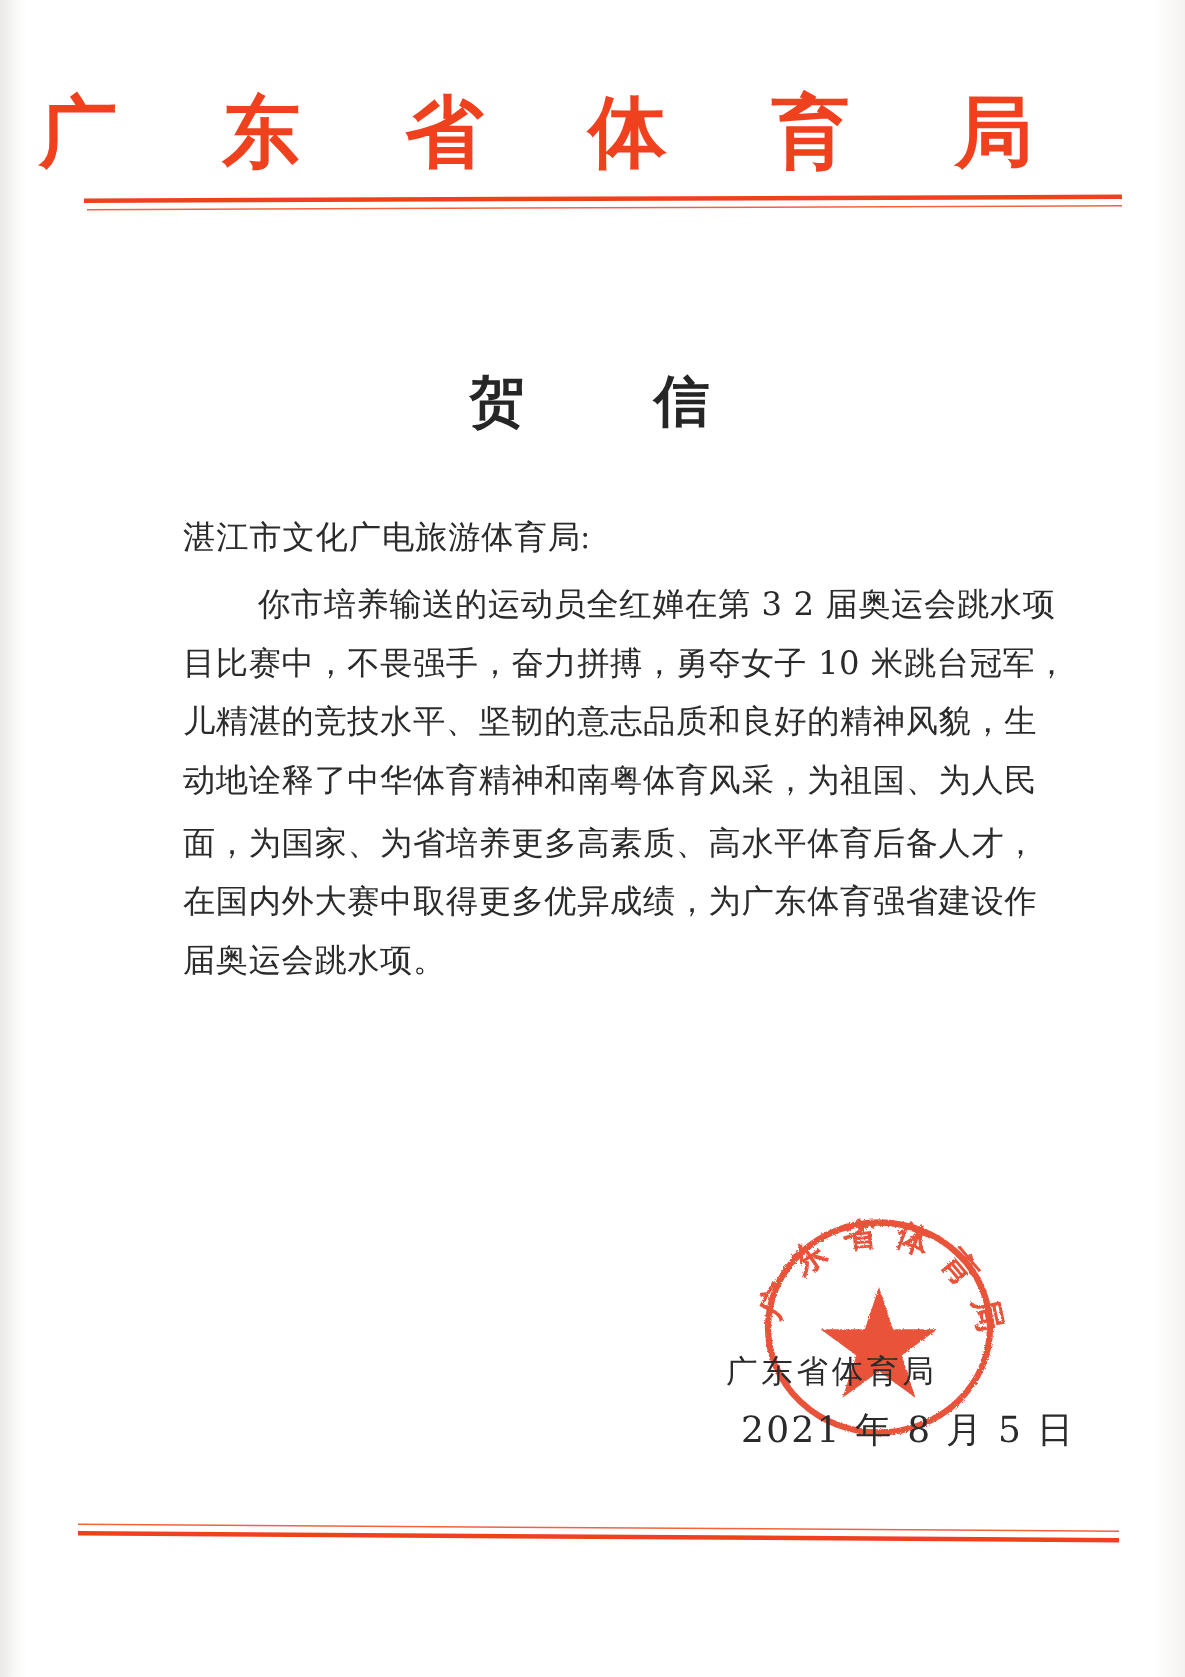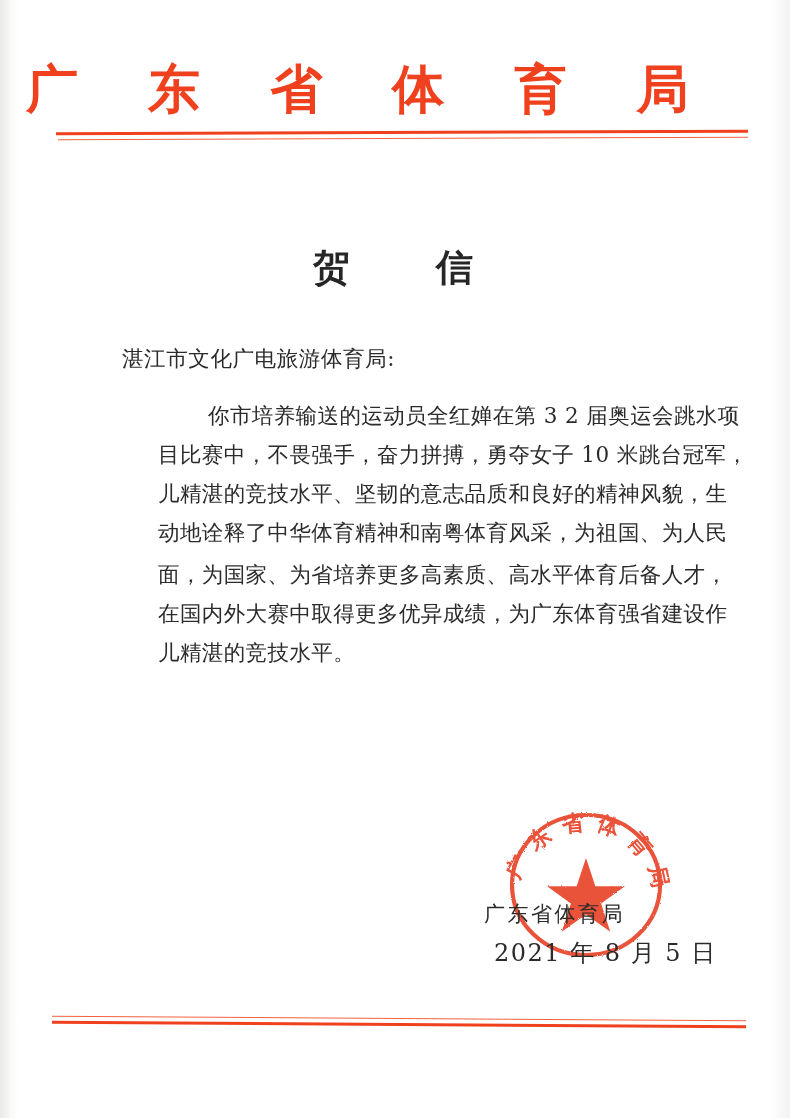--- a/index.html
+++ b/index.html
@@ -94,35 +94,35 @@
     position: absolute;
     left: 122px;
     top: 344px;
     width: 560px;
   }
   .salutation {
     font-size: 21.5px;
     color: #2b2b2b;
     line-height: 1.35;
     letter-spacing: 0.6px;
-    margin-bottom: 23px;
+    margin-bottom: 11px;
+    font-family: Liberation Serif, serif;
   }
   .para {
     font-size: 21.5px;
     color: #2b2b2b;
     line-height: 39px;
     letter-spacing: 0.4px;
     text-align: justify;
     text-justify: inter-character;
     margin: 0 0 3px 0;
   }
   .para .line {
     display: block;
     white-space: nowrap;
-    margin-left: 36px;
   }
   .para .line.indent {
     text-indent: 50px;
   }
 
   
   .sign-zone {
     position: absolute;
     left: 470px;
     top: 800px;
@@ -207,21 +207,21 @@
     <div class="para">
       <span class="line indent">你市培养输送的运动员全红婵在第 3 2 届奥运会跳水项</span>
       <span class="line">目比赛中，不畏强手，奋力拼搏，勇夺女子 10 米跳台冠军，</span>
       <span class="line">儿精湛的竞技水平、坚韧的意志品质和良好的精神风貌，生</span>
       <span class="line">动地诠释了中华体育精神和南粤体育风采，为祖国、为人民</span>
     </div>
 
     <div class="para">
       <span class="line">面，为国家、为省培养更多高素质、高水平体育后备人才，</span>
       <span class="line">在国内外大赛中取得更多优异成绩，为广东体育强省建设作</span>
-      <span class="line">儿精湛的竞技水平。</span>
+      <span class="line">届奥运会跳水项。</span>
     </div>
   </div>
 
   <div class="sign-zone">
 
     <div class="seal">
       <svg class="seal-svg" viewBox="0 0 180 158" width="180" height="158">
         <defs>
           <path id="arcpath" d="M 22,92 A 68,68 0 0 1 158,92" fill="none"></path>
           <filter id="rough">

